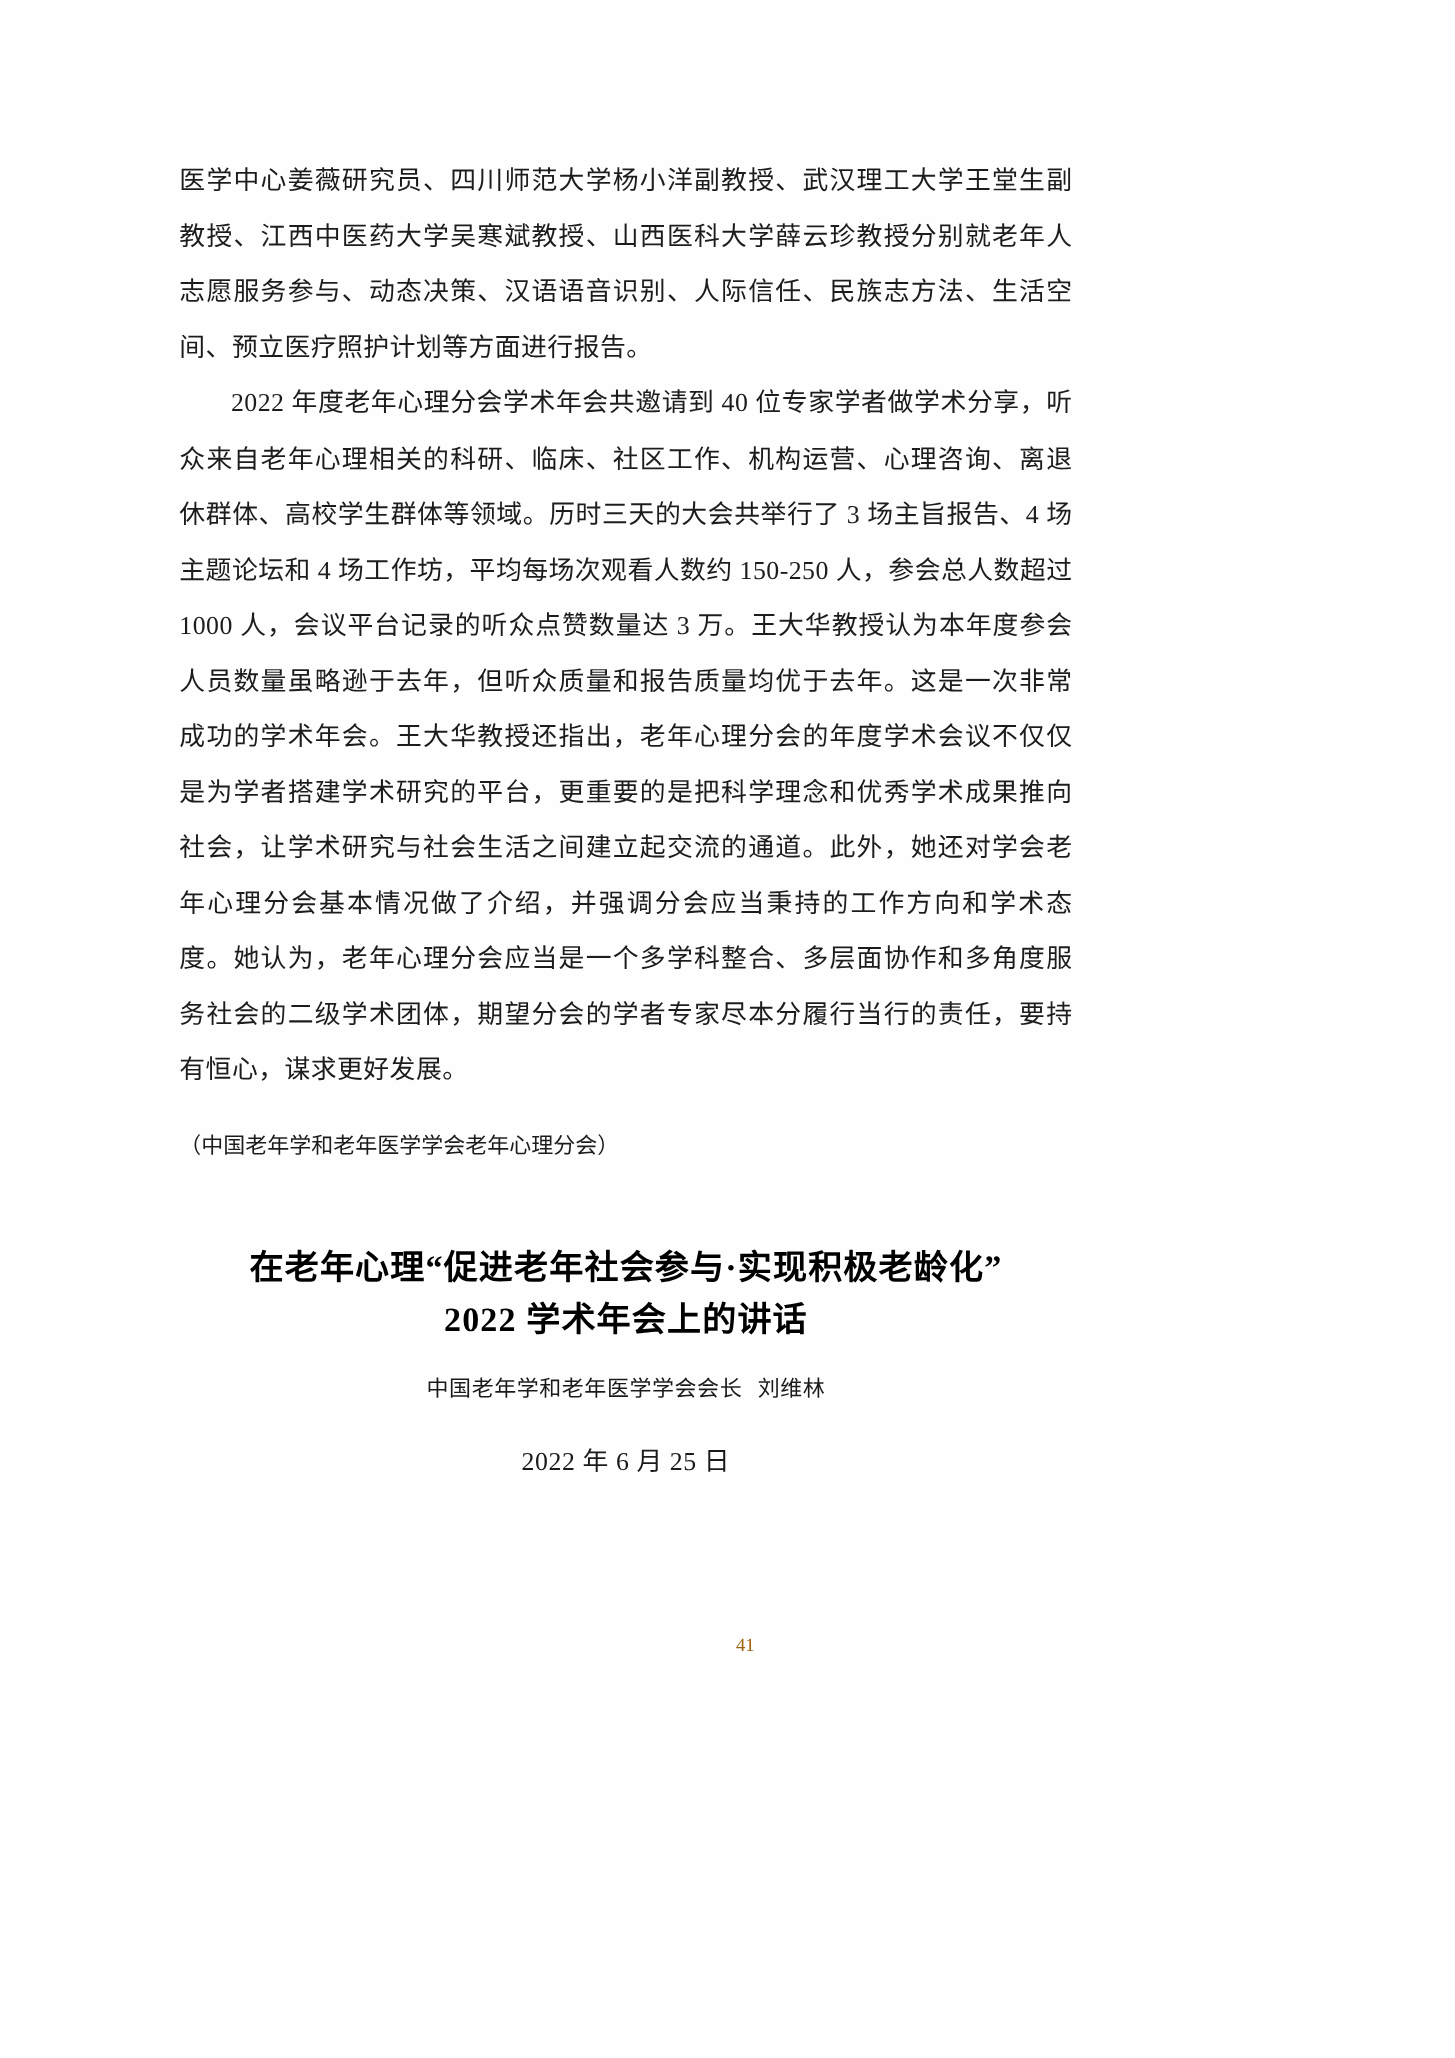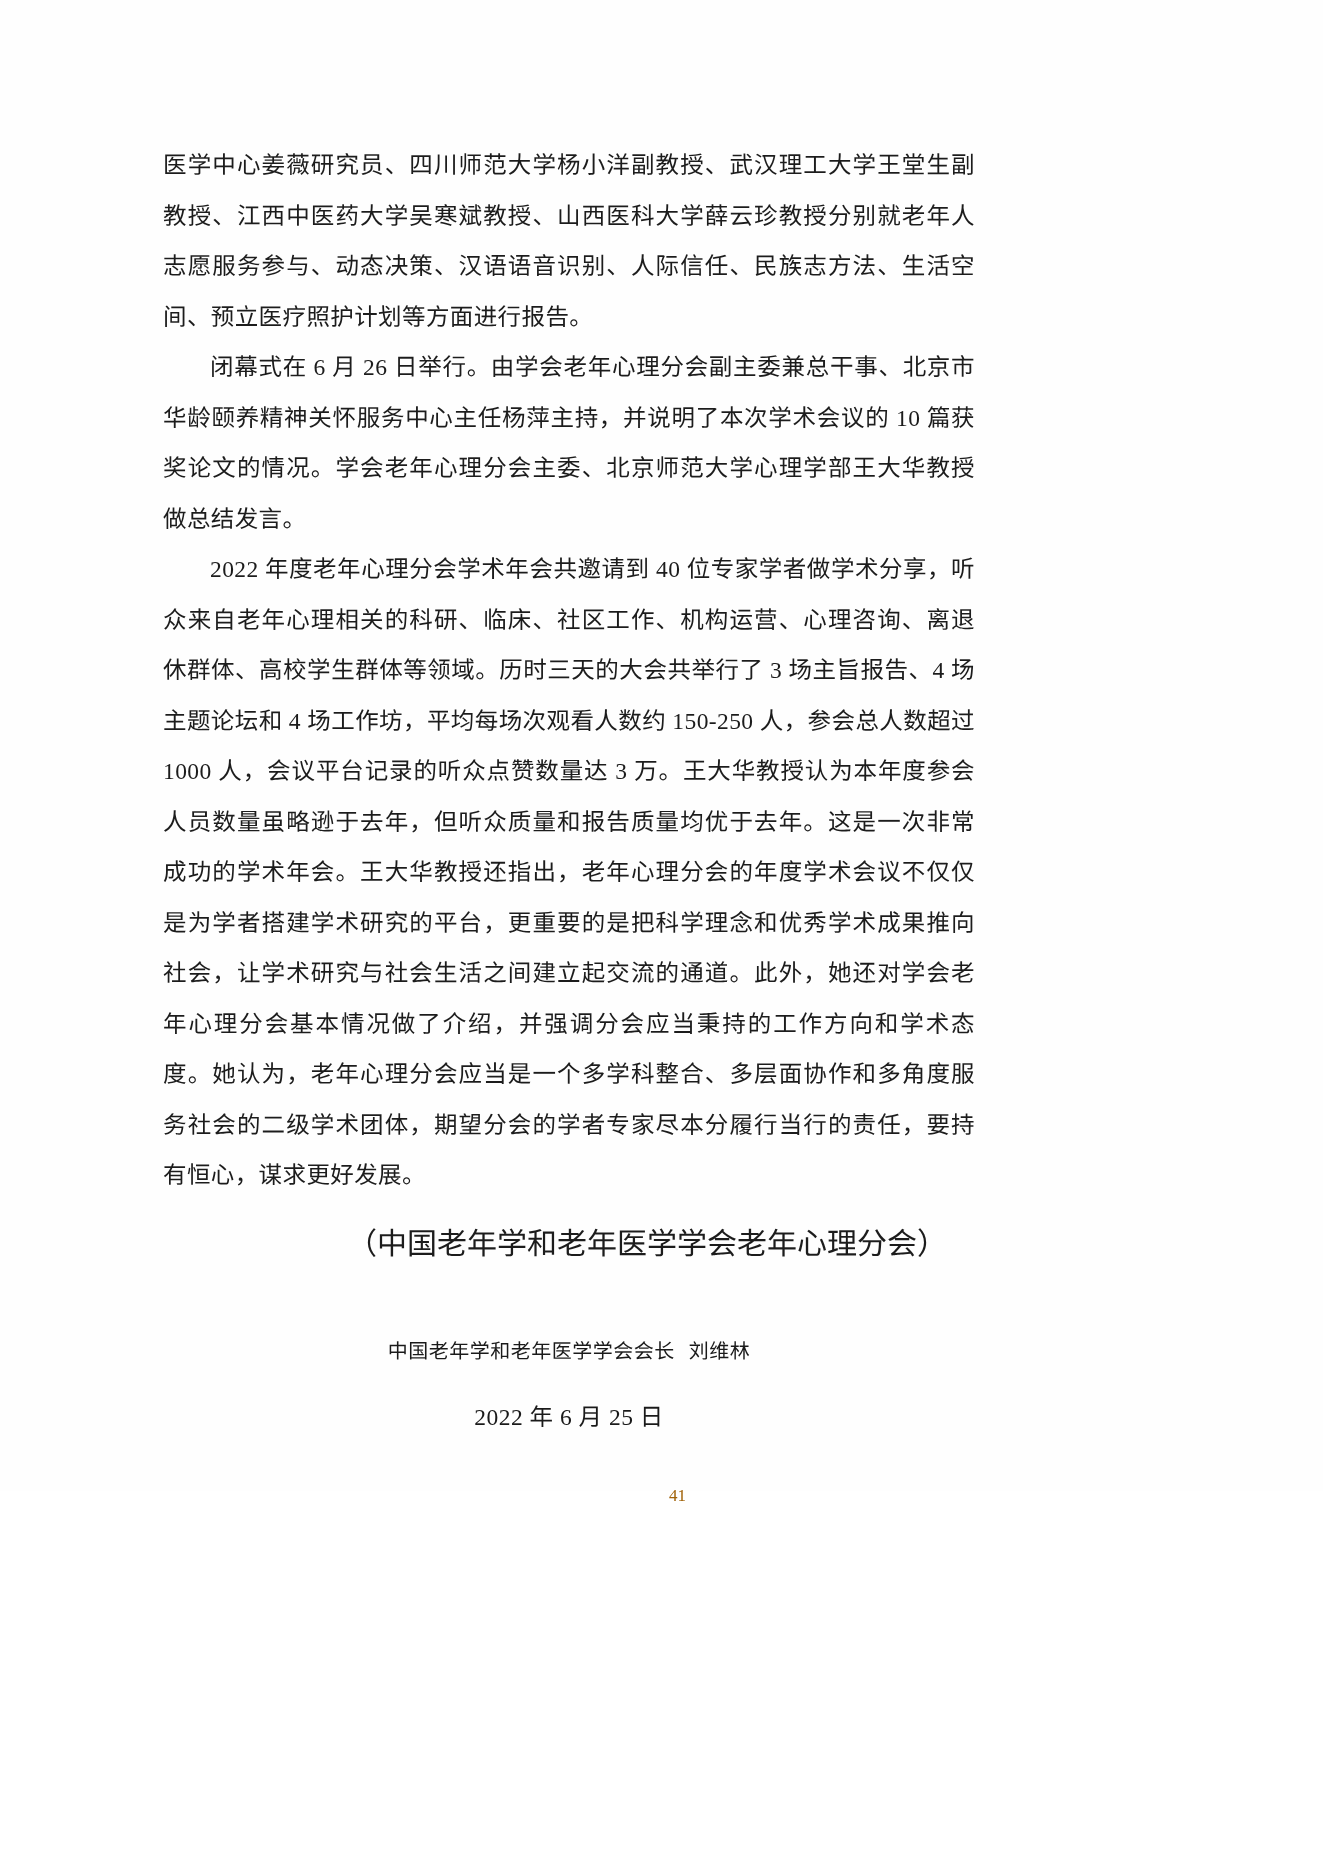--- a/index.html
+++ b/index.html
@@ -46,23 +46,23 @@
     color: #1c1c1c;
     font-family: "Liberation Serif", "DejaVu Serif", serif;
   }
 
   p.body-para.no-indent {
     text-indent: 0;
   }
 
   .attribution {
     margin-top: 18px;
-    font-size: 30px;
+    font-size: 20px;
     line-height: 50.5px;
-    text-align: right;
+    text-align: left;
     padding-right: 28px;
     color: #1c1c1c;
   }
 
   .title-block {
     margin-top: 62px;
     text-align: center;
   }
 
   .doc-title {
@@ -112,28 +112,31 @@
 </style>
 </head>
 <body>
 
 <div class="page">
 
   <div class="content">
 
     <p class="body-para no-indent">医学中心姜薇研究员、四川师范大学杨小洋副教授、武汉理工大学王堂生副教授、江西中医药大学吴寒斌教授、山西医科大学薛云珍教授分别就老年人志愿服务参与、动态决策、汉语语音识别、人际信任、民族志方法、生活空间、预立医疗照护计划等方面进行报告。</p>
 
-    <p class="body-para">闭幕式在 6 月 26 日举行。由学会老年心理分会副主委兼总干事、北京市华龄颐养精神关怀服务中心主任杨萍主持，并说明了本次学术会议的 10 篇获奖论文的情况。学会老年心理分会主委、北京师范大学心理学部王大华教授做总结发言。</p>
 
     <p class="body-para">2022 年度老年心理分会学术年会共邀请到 40 位专家学者做学术分享，听众来自老年心理相关的科研、临床、社区工作、机构运营、心理咨询、离退休群体、高校学生群体等领域。历时三天的大会共举行了 3 场主旨报告、4 场主题论坛和 4 场工作坊，平均每场次观看人数约 150-250 人，参会总人数超过 1000 人，会议平台记录的听众点赞数量达 3 万。王大华教授认为本年度参会人员数量虽略逊于去年，但听众质量和报告质量均优于去年。这是一次非常成功的学术年会。王大华教授还指出，老年心理分会的年度学术会议不仅仅是为学者搭建学术研究的平台，更重要的是把科学理念和优秀学术成果推向社会，让学术研究与社会生活之间建立起交流的通道。此外，她还对学会老年心理分会基本情况做了介绍，并强调分会应当秉持的工作方向和学术态度。她认为，老年心理分会应当是一个多学科整合、多层面协作和多角度服务社会的二级学术团体，期望分会的学者专家尽本分履行当行的责任，要持有恒心，谋求更好发展。</p>
 
 
     <div class="attribution">（中国老年学和老年医学学会老年心理分会）</div>
 
     <div class="title-block">
+      <div class="doc-title">
+        <span class="line1">在老年心理“促进老年社会参与·实现积极老龄化”</span>
+        <span class="line2">2022 学术年会上的讲话</span>
+      </div>
 
       <div class="byline">
         <span>中国老年学和老年医学学会会长</span><span class="sep"></span><span>刘维林</span>
       </div>
 
       <div class="dateline">2022 年 6 月 25 日</div>
     </div>
 
   </div>
 

